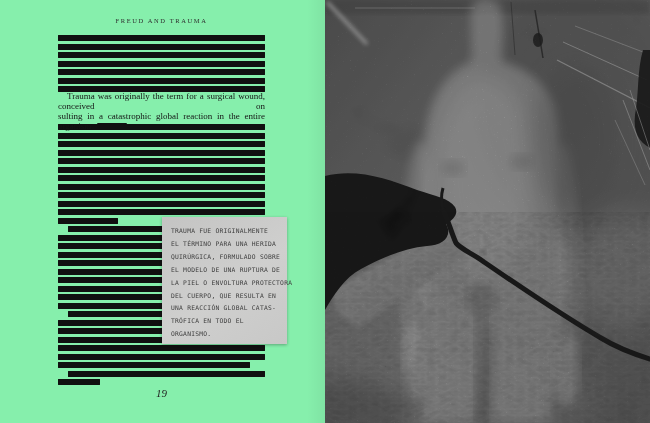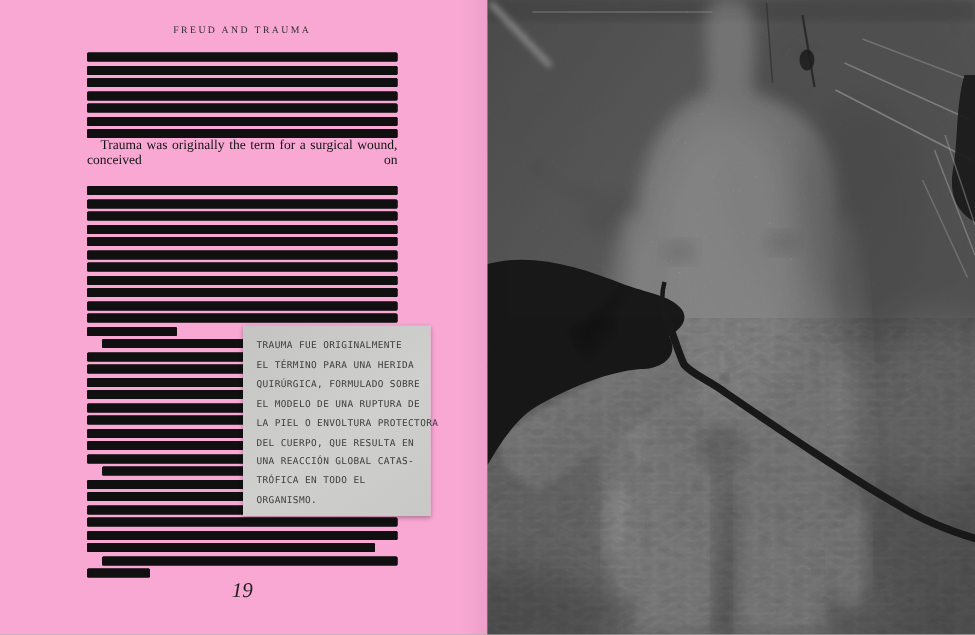--- a/index.html
+++ b/index.html
@@ -1,36 +1,36 @@
 <!DOCTYPE html>
 <html><head>
 <meta charset="utf-8">
 <style>
   html,body { margin:0; padding:0; }
   body {
     width:650px; height:423px; position:relative; overflow:hidden;
     background:#ffffff; font-family:"Liberation Serif", serif;
   }
   
-  .left-page { position:absolute; left:0; top:0; width:325px; height:423px; background:#f9a8d4; }
+  .left-page { position:absolute; left:0; top:0; width:325px; height:423px; background:#86efac; }
   .gutter-shade { position:absolute; right:0; top:0; width:18px; height:100%;
     background:linear-gradient(to right, rgba(0,0,0,0), rgba(0,0,0,0.05)); }
   .running-head { position:absolute; top:17px; left:58px; width:207px; text-align:center;
     font-size:6.5px; letter-spacing:1.6px; color:#2e2e2e; }
   .bar { position:absolute; height:6px; background:#101010; border-radius:1px;
     box-shadow:0 0 .4px #000; }
   .para { position:absolute; top:92px; left:58px; width:207px; font-size:9px;
     line-height:9.9px; color:#141414; }
   .pline { text-align:justify; text-align-last:justify; }
   .pline.first { text-indent:9px; }
   .pline.last { text-align-last:left; }
   .inline-redact { display:inline-block; width:30px; height:6px; background:#101010;
     vertical-align:-0.5px; margin-left:3px; border-radius:1px; }
   .pagenum { position:absolute; top:387px; left:58px; width:207px; text-align:center;
-    font-style:italic; font-size:14px; color:#1f1f1f; }
+    font-style:italic; font-size:11px; color:#1f1f1f; }
   
   .note { position:absolute; left:162px; top:217px; width:125px; height:127px; z-index:5;
     background:linear-gradient(145deg,#c4c4c3,#cfcfce 55%,#c8c8c7);
     box-shadow:0 1px 3px rgba(0,0,0,0.30); padding:8px 3px 0 9px; box-sizing:border-box; }
   .note-line { font-family:"DejaVu Sans Mono", monospace; font-size:6.3px; line-height:12.9px;
     letter-spacing:0.25px; color:#3d3d3d; white-space:nowrap; }
   
   .right-page { position:absolute; left:325px; top:0; width:325px; height:423px; background:#696969; }
   .right-page svg { display:block; }
 </style>
@@ -76,20 +76,21 @@
       <div class="bar" style="top: 336.5px; left: 58px; width: 207px; background: rgb(16, 16, 16);"></div>
       <div class="bar" style="top: 345px; left: 58px; width: 207px; background: rgb(16, 16, 16);"></div>
       <div class="bar" style="top: 353.5px; left: 58px; width: 207px; background: rgb(16, 16, 16);"></div>
       <div class="bar" style="top: 362px; left: 58px; width: 192px; background: rgb(16, 16, 16);"></div>
       <div class="bar" style="top: 370.5px; left: 68px; width: 197px; background: rgb(16, 16, 16);"></div>
       <div class="bar" style="top: 379px; left: 58px; width: 42px; background: rgb(16, 16, 16);"></div>
     </div>
 
   <div class="para">
     <div class="pline first">Trauma was originally the term for a surgical wound, conceived on</div>
+    <div class="pline last"><span>sulting in a catastrophic global reaction in the entire organism.</span><span class="inline-redact"></span></div>
   </div>
 
   <div class="note">
     <div class="note-line">TRAUMA FUE ORIGINALMENTE</div>
     <div class="note-line">EL TÉRMINO PARA UNA HERIDA</div>
     <div class="note-line">QUIRÚRGICA, FORMULADO SOBRE</div>
     <div class="note-line">EL MODELO DE UNA RUPTURA DE</div>
     <div class="note-line">LA PIEL O ENVOLTURA PROTECTORA</div>
     <div class="note-line">DEL CUERPO, QUE RESULTA EN</div>
     <div class="note-line">UNA REACCIÓN GLOBAL CATAS-</div>

